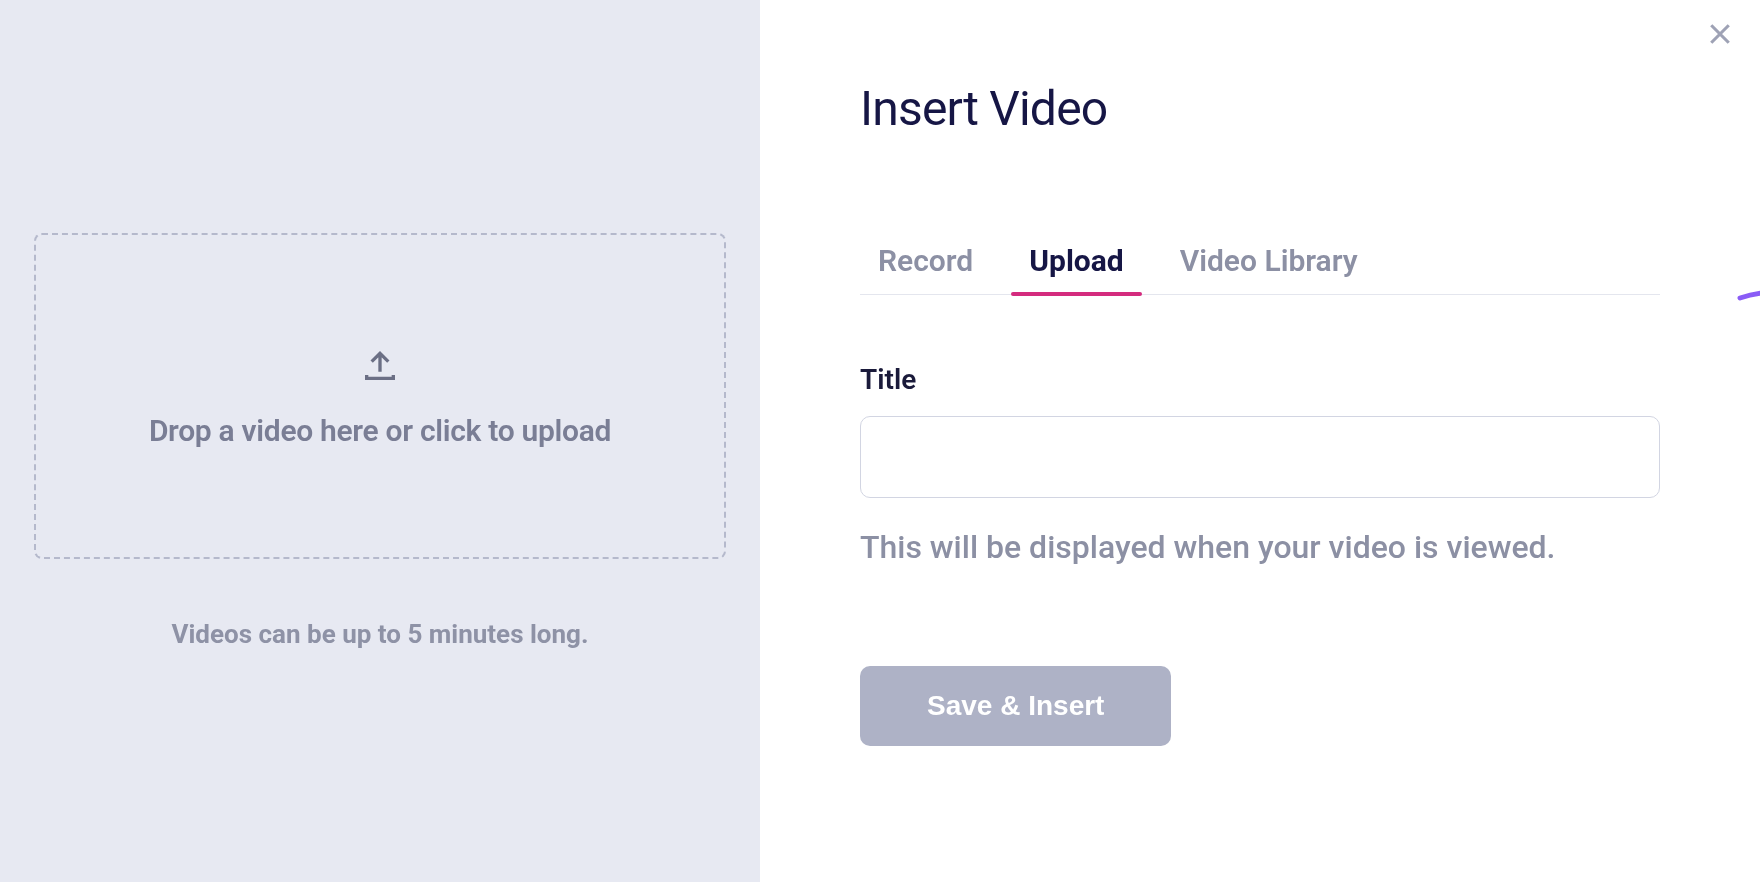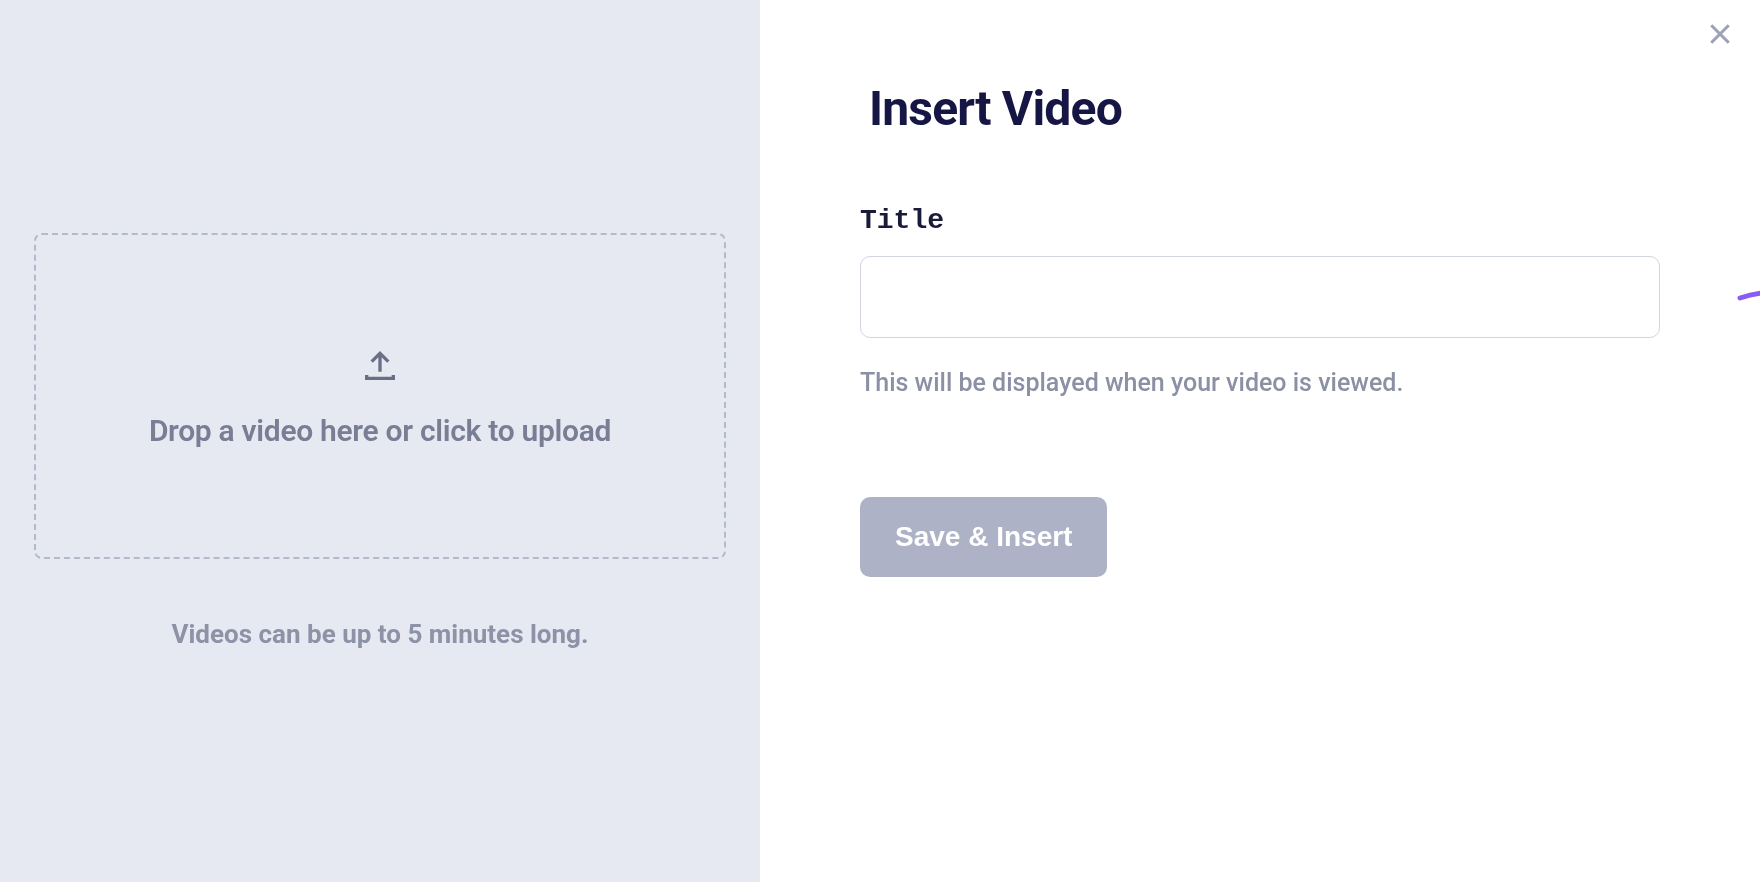--- a/index.html
+++ b/index.html
@@ -78,25 +78,24 @@
   }
   .close-btn svg {
     width: 30px;
     height: 30px;
     stroke: currentColor;
     stroke-width: 2.5;
     fill: none;
   }
   .heading {
     font-size: 48px;
-    font-weight: 700;
+    font-weight: 400;
     color: #161645;
     letter-spacing: -0.8px;
     margin-bottom: 56px;
-    margin-left: 9px;
   }
   .subtext {
     font-size: 28px;
     line-height: 1.55;
     font-weight: 500;
     color: #1e1e48;
     margin-bottom: 10px;
     max-width: 820px;
   }
   .subtext a {
@@ -150,46 +149,45 @@
   }
   .form-section {
     margin-top: 68px;
   }
   .form-label {
     font-size: 28px;
     font-weight: 600;
     color: #1a1a3a;
     margin-bottom: 20px;
     display: block;
-    font-family: Liberation Mono, monospace;
   }
   .title-input {
     width: 800px;
     height: 82px;
     border: 1.5px solid #d2d5e2;
     border-radius: 10px;
     font-size: 24px;
     padding: 0 20px;
     outline: none;
   }
   .help-text {
-    font-size: 25px;
+    font-size: 32px;
     font-weight: 500;
     color: #8c90a4;
     margin-top: 30px;
   }
   .save-btn {
     margin-top: 100px;
     background: #aeb2c6;
     color: #fff;
     font-size: 28px;
     font-weight: 600;
     border: none;
     border-radius: 10px;
-    padding: 24px 35px;
+    padding: 24px 67px;
     cursor: pointer;
   }
 </style>
 </head>
 <body>
 
 <div class="container">
 
   <div class="left-pane">
     <div class="dropzone">
@@ -216,20 +214,25 @@
     <h1 class="heading">Insert Video</h1>
 
 
     <div class="arrow-annotation">
       <svg viewBox="0 0 150 80">
         <path d="M10 12 C 60 -5, 110 20, 125 58"></path>
         <path d="M108 50 L128 62 L132 40" stroke-linejoin="round" fill="#8a5cf6" stroke="#8a5cf6"></path>
       </svg>
     </div>
 
+    <div class="tabs">
+      <div class="tab">Record</div>
+      <div class="tab active">Upload</div>
+      <div class="tab">Video Library</div>
+    </div>
 
     <div class="form-section">
       <label class="form-label">Title</label>
       <input class="title-input" type="text" value="" style="">
       <p class="help-text">This will be displayed when your video is viewed.</p>
     </div>
 
     <button class="save-btn">Save &amp; Insert</button>
 
   </div>

